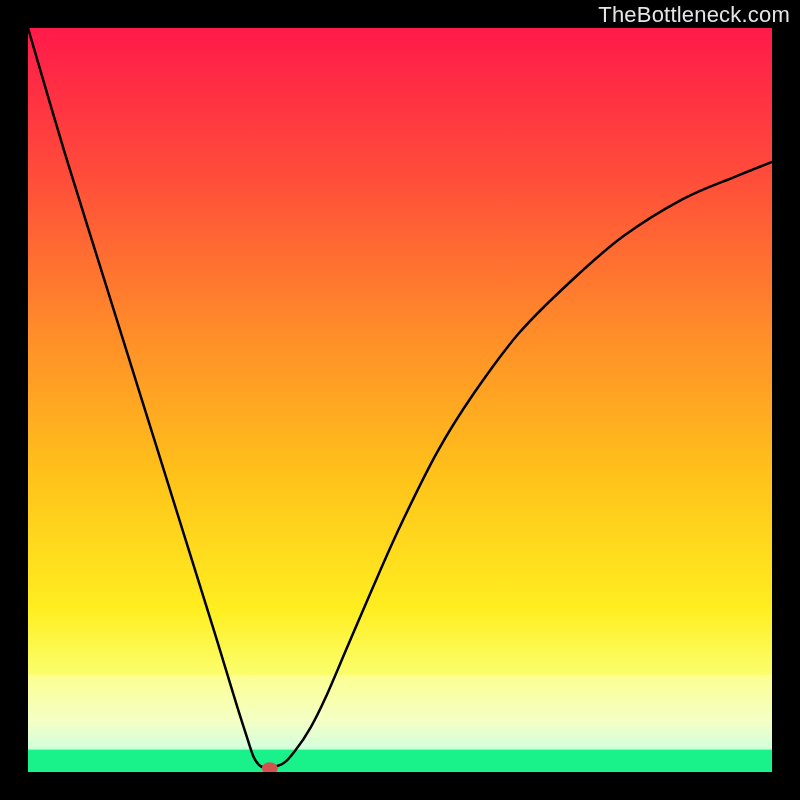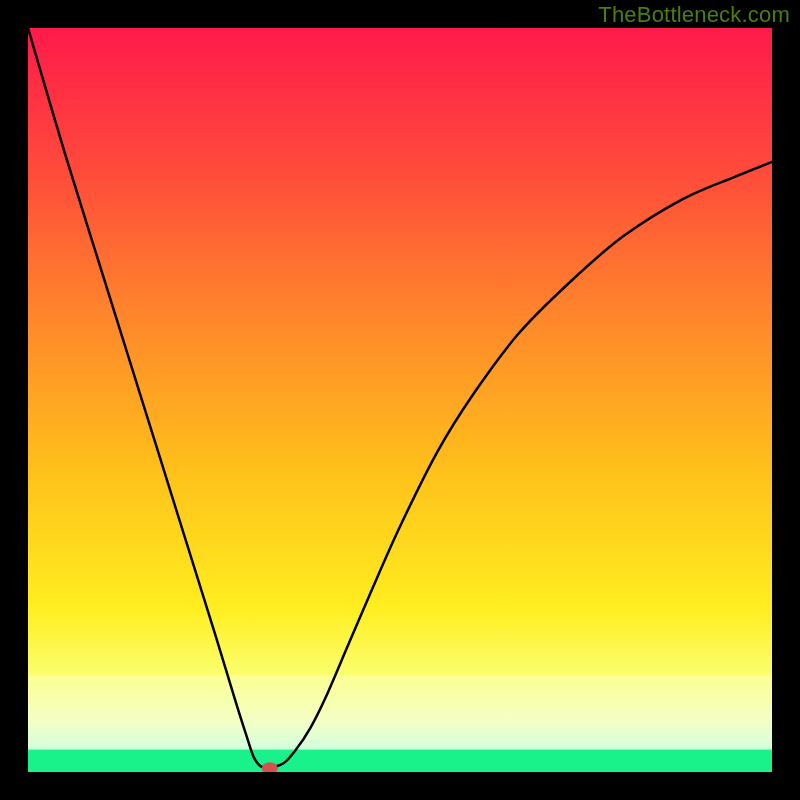--- a/index.html
+++ b/index.html
@@ -27,21 +27,21 @@
     height: 744px;
     overflow: hidden;
   }
   .plot svg {
     display: block;
   }
   .watermark {
     position: absolute;
     top: 2px;
     right: 10px;
-    color: #4d7c0f;
+    color: #e5e5e5;
     font-size: 22px;
     font-weight: 400;
     letter-spacing: 0.2px;
     user-select: none;
   }
 </style>
 </head>
 <body>
 
 <div class="frame">

